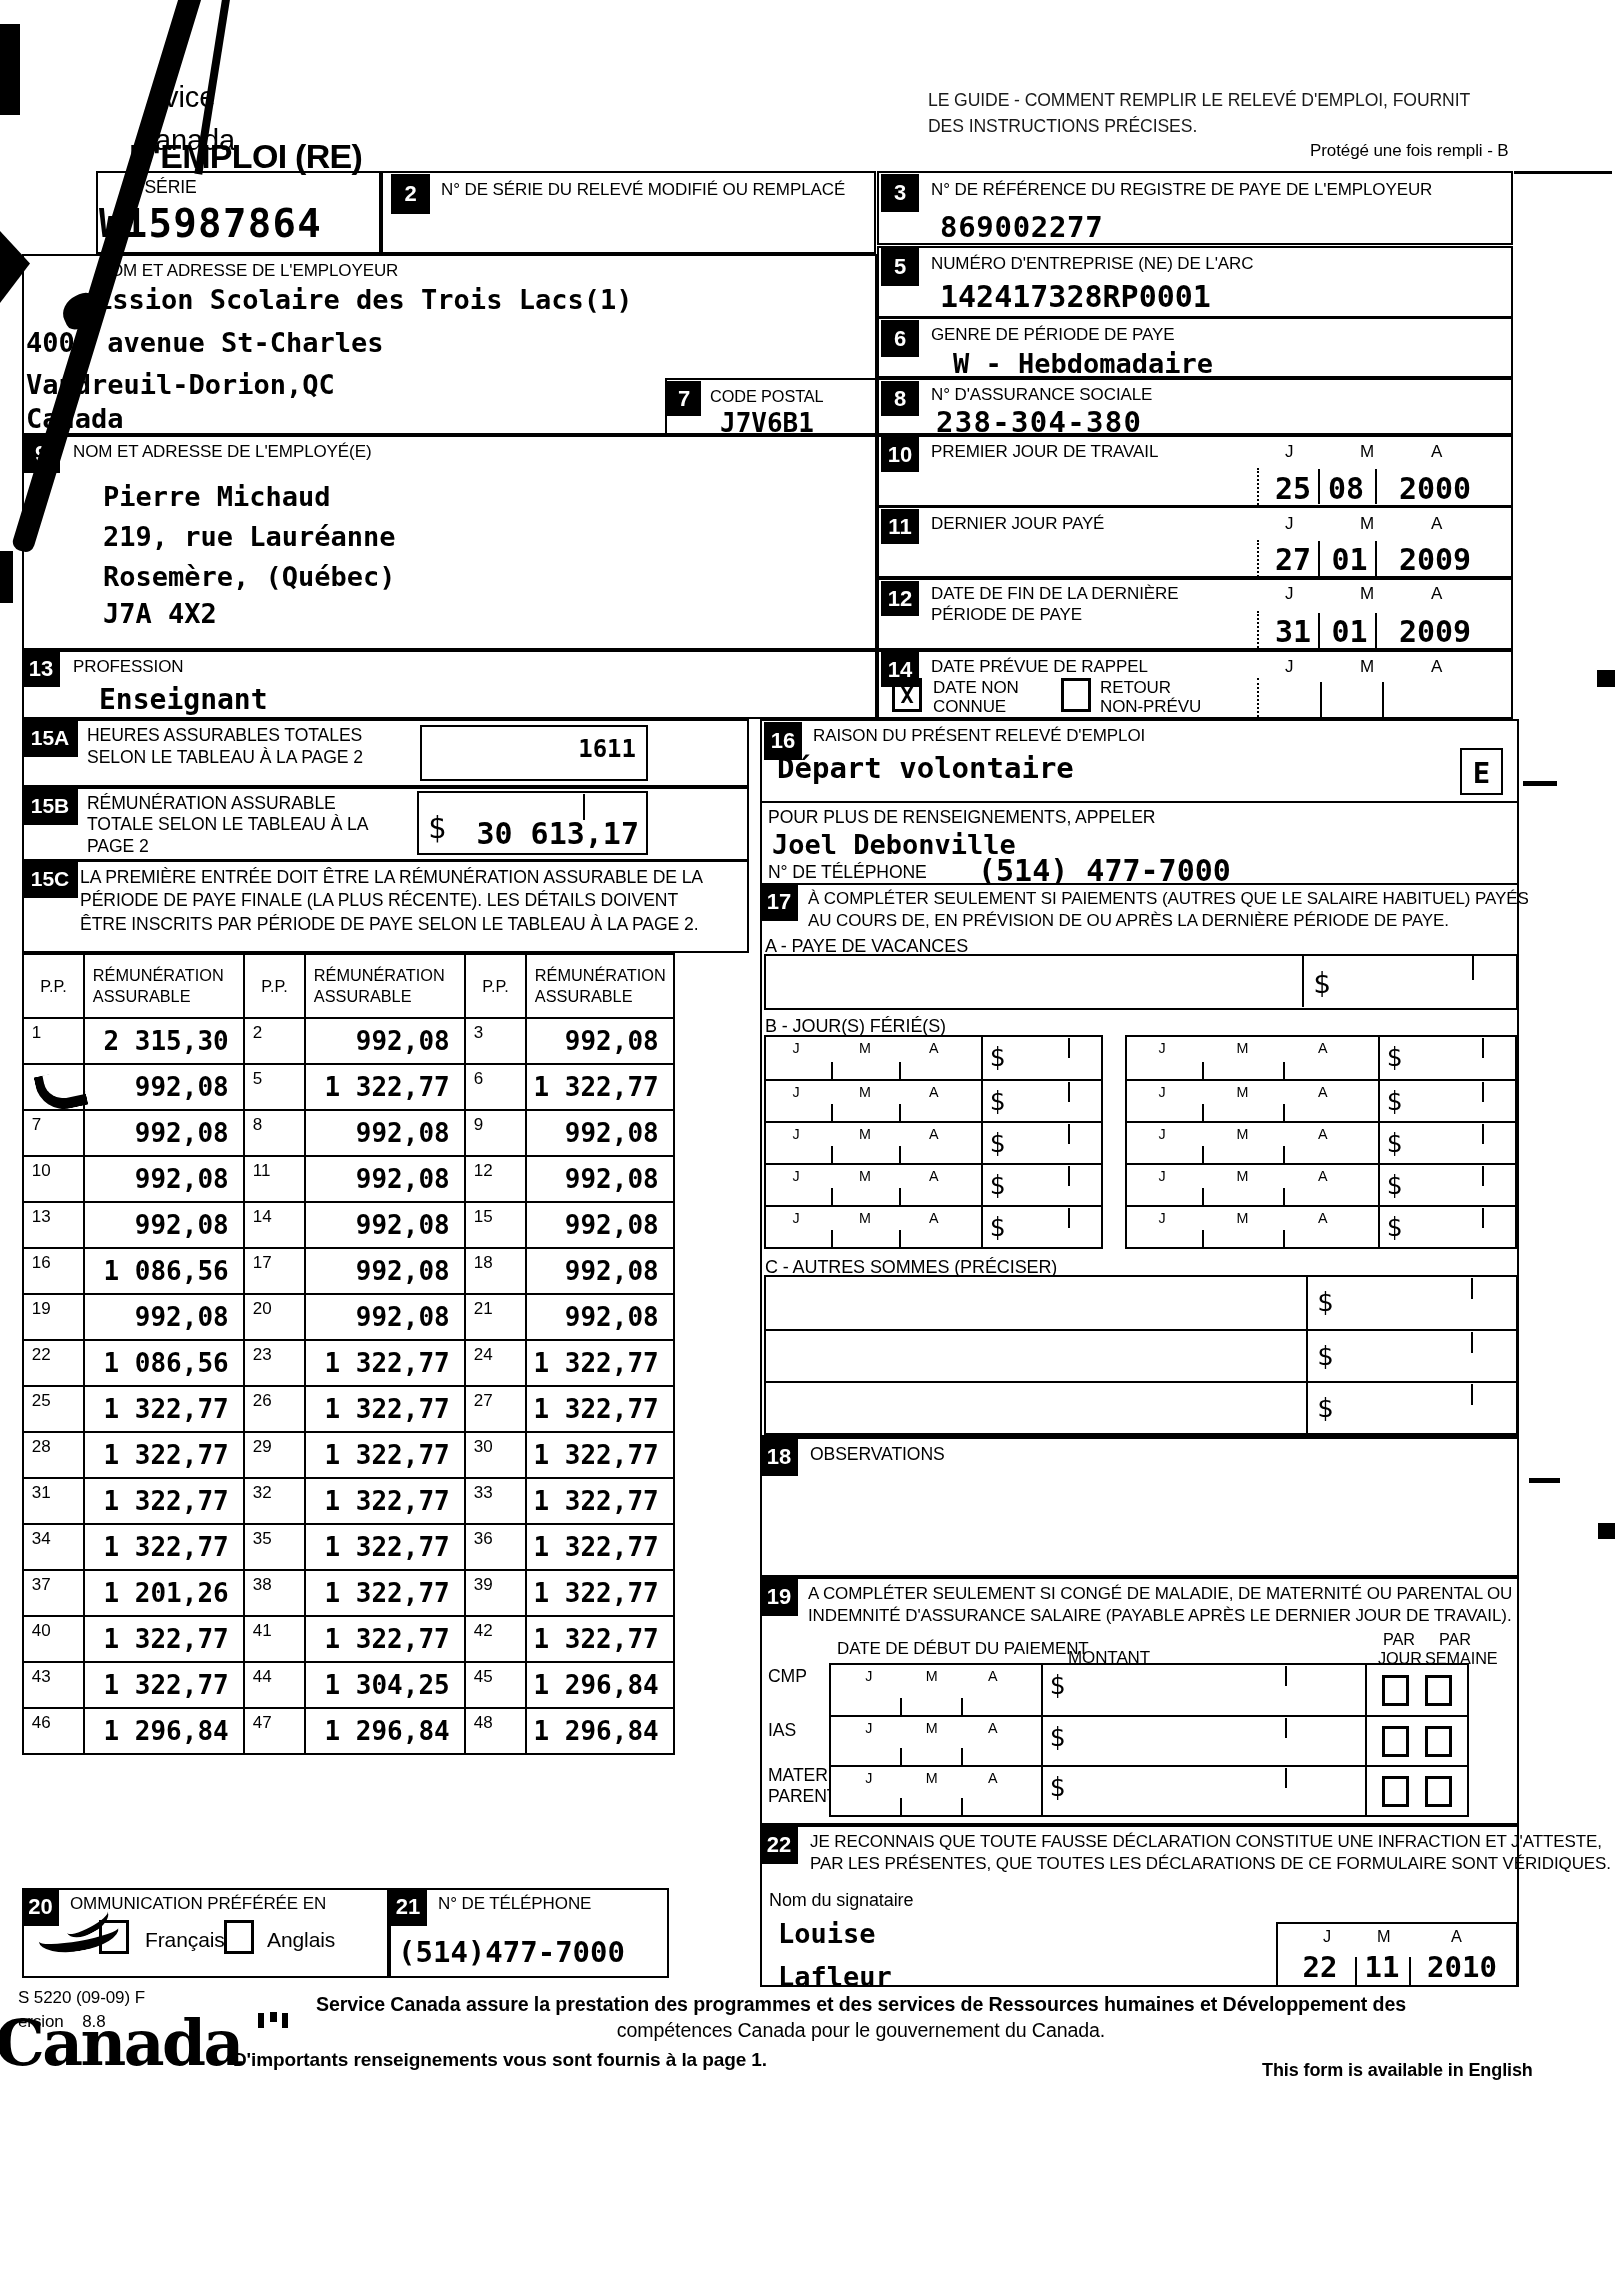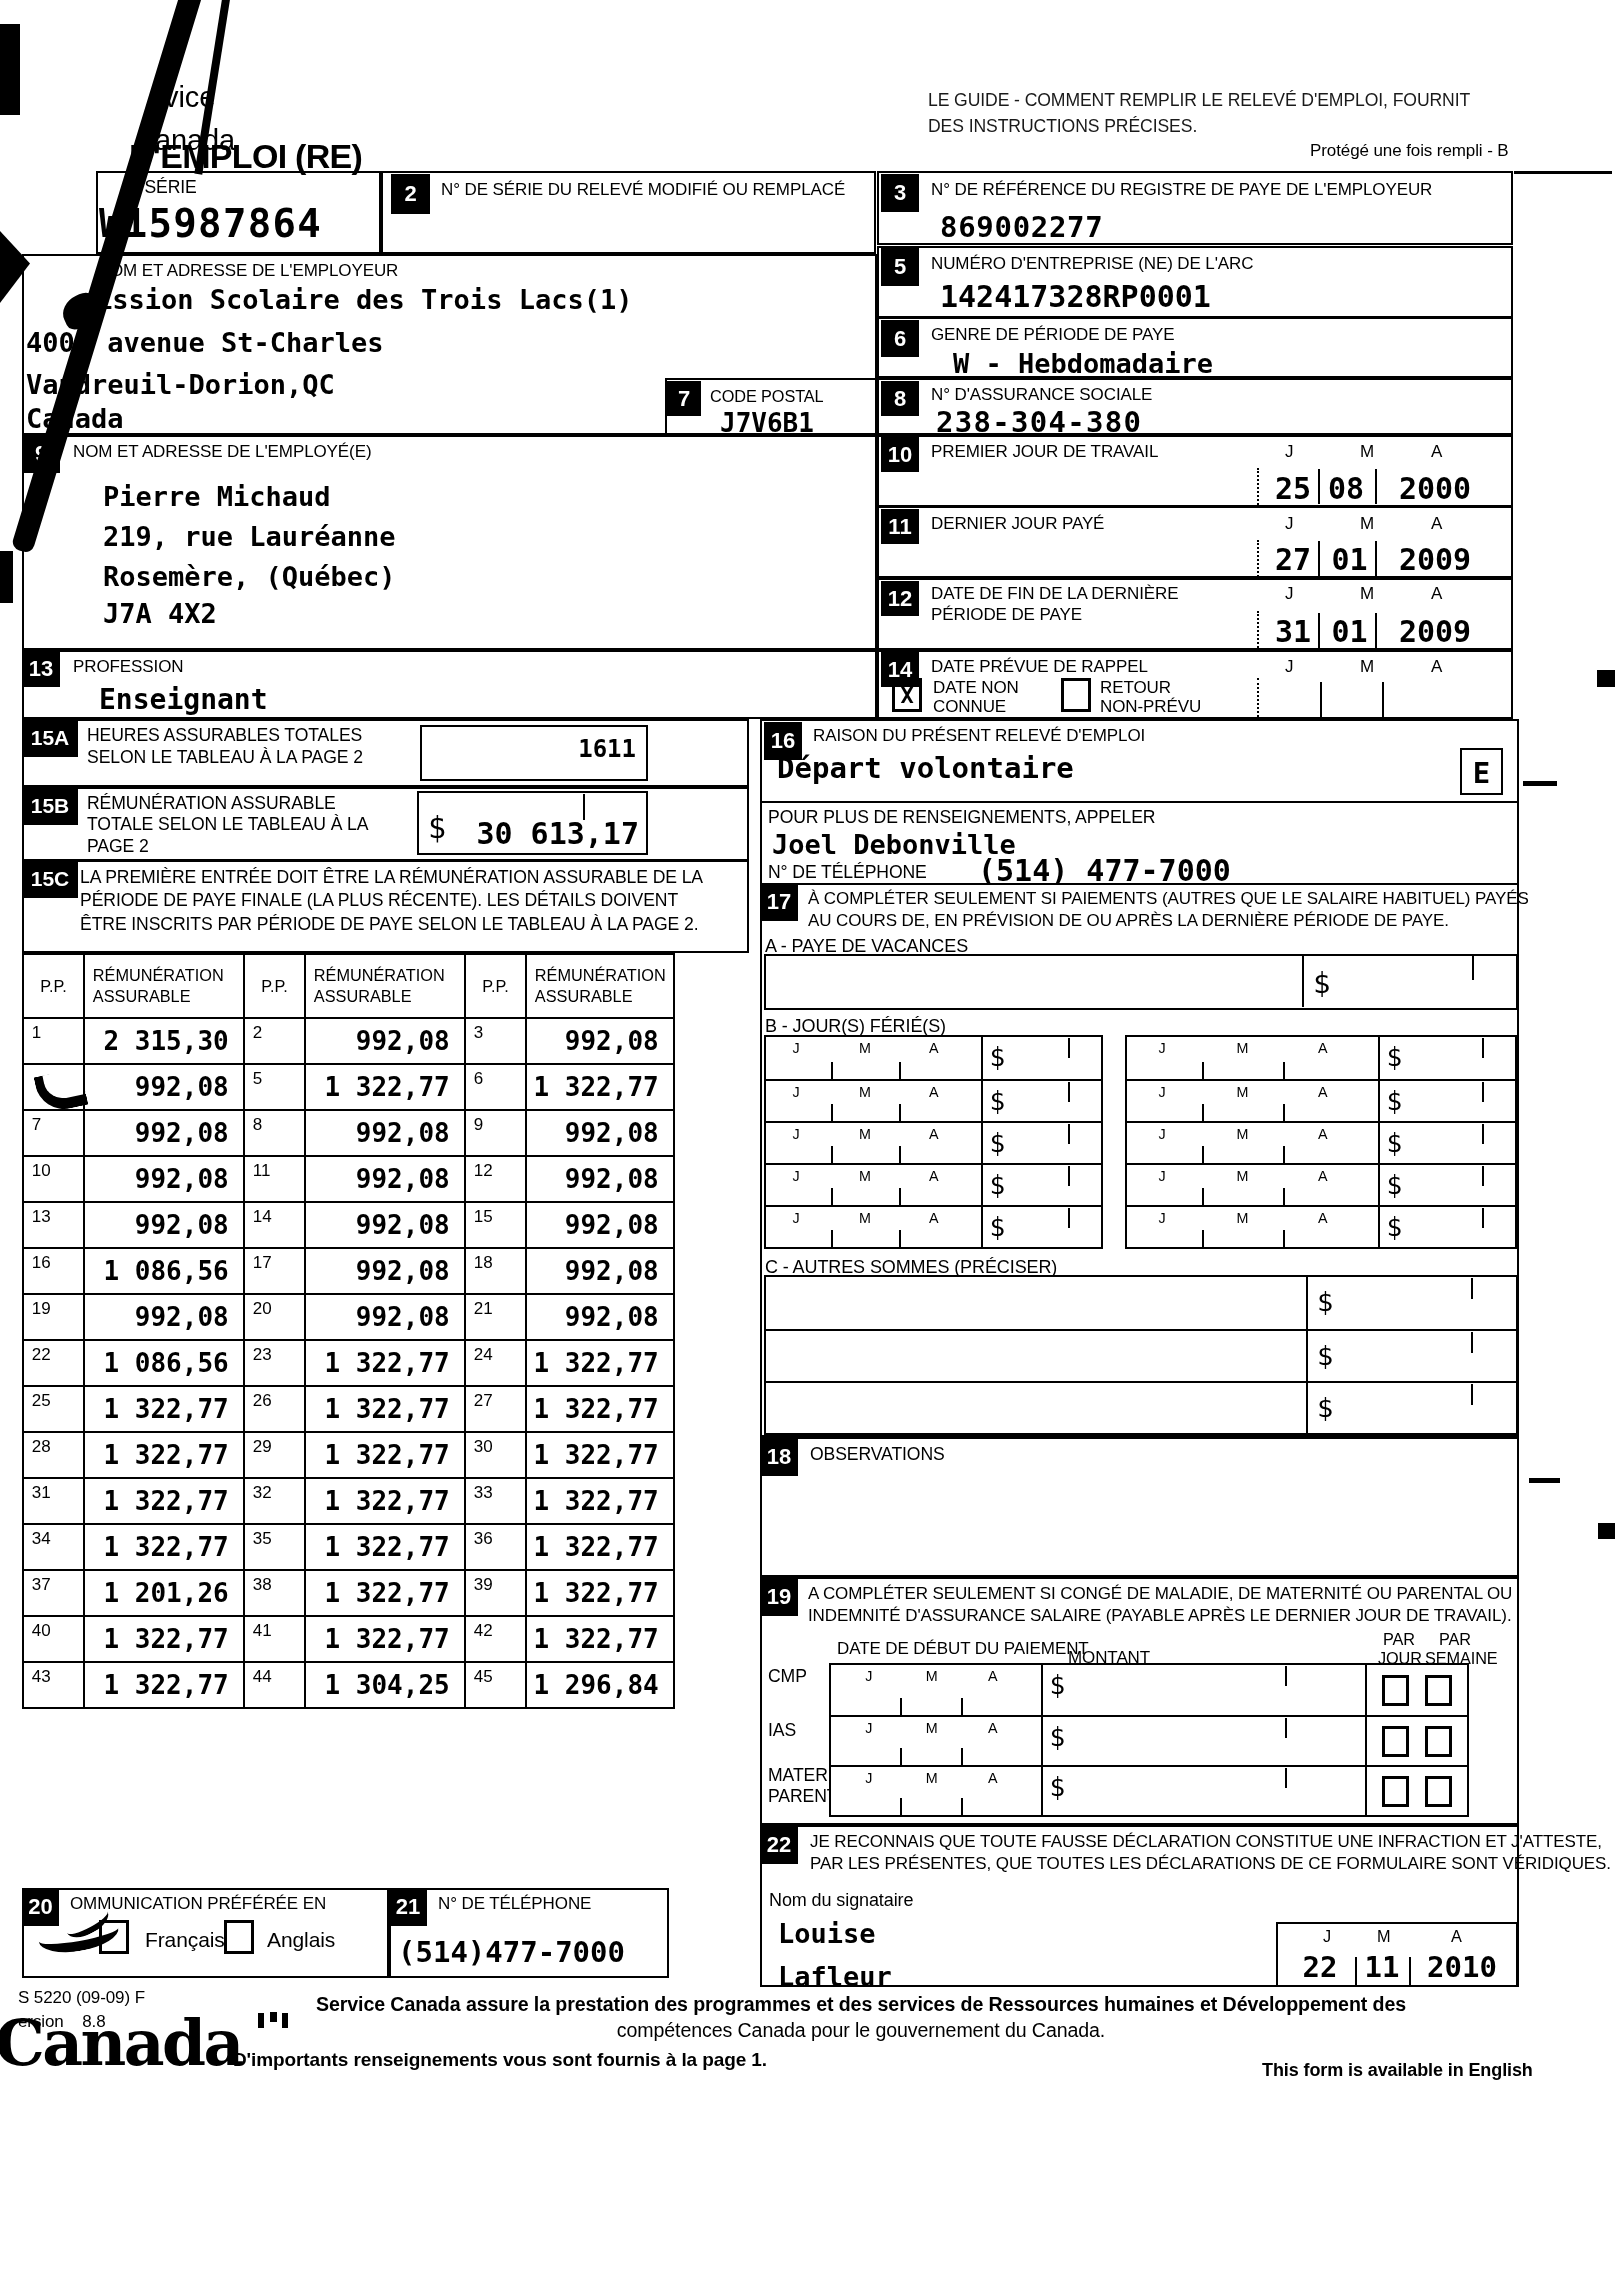--- a/index.html
+++ b/index.html
@@ -605,20 +605,28 @@
           <td class="ppv">1 322,77</td>
         </tr>
         <tr>
           <td class="ppc">43</td>
           <td class="ppv">1 322,77</td>
           <td class="ppc">44</td>
           <td class="ppv">1 304,25</td>
           <td class="ppc">45</td>
           <td class="ppv">1 296,84</td>
         </tr>
+        <tr>
+          <td class="ppc">46</td>
+          <td class="ppv">1 296,84</td>
+          <td class="ppc">47</td>
+          <td class="ppv">1 296,84</td>
+          <td class="ppc">48</td>
+          <td class="ppv">1 296,84</td>
+        </tr>
       </tbody>
   </table>
 
   <div class="box" style="left:22px;top:1888px;width:367px;height:90px"></div>
   <div class="badge" style="left:22px;top:1888px;width:37px;height:38px">20</div>
   <div class="lbl" style="left:70px;top:1894px;font-size:17px">OMMUNICATION PRÉFÉRÉE EN</div>
   <div class="cb" style="left:99px;top:1920px;width:30px;height:34px"></div>
   <div class="lbl" style="left:145px;top:1927px;font-size:21px">Français</div>
   <div class="cb" style="left:224px;top:1920px;width:30px;height:34px"></div>
   <div class="lbl" style="left:267px;top:1927px;font-size:21px">Anglais</div>

